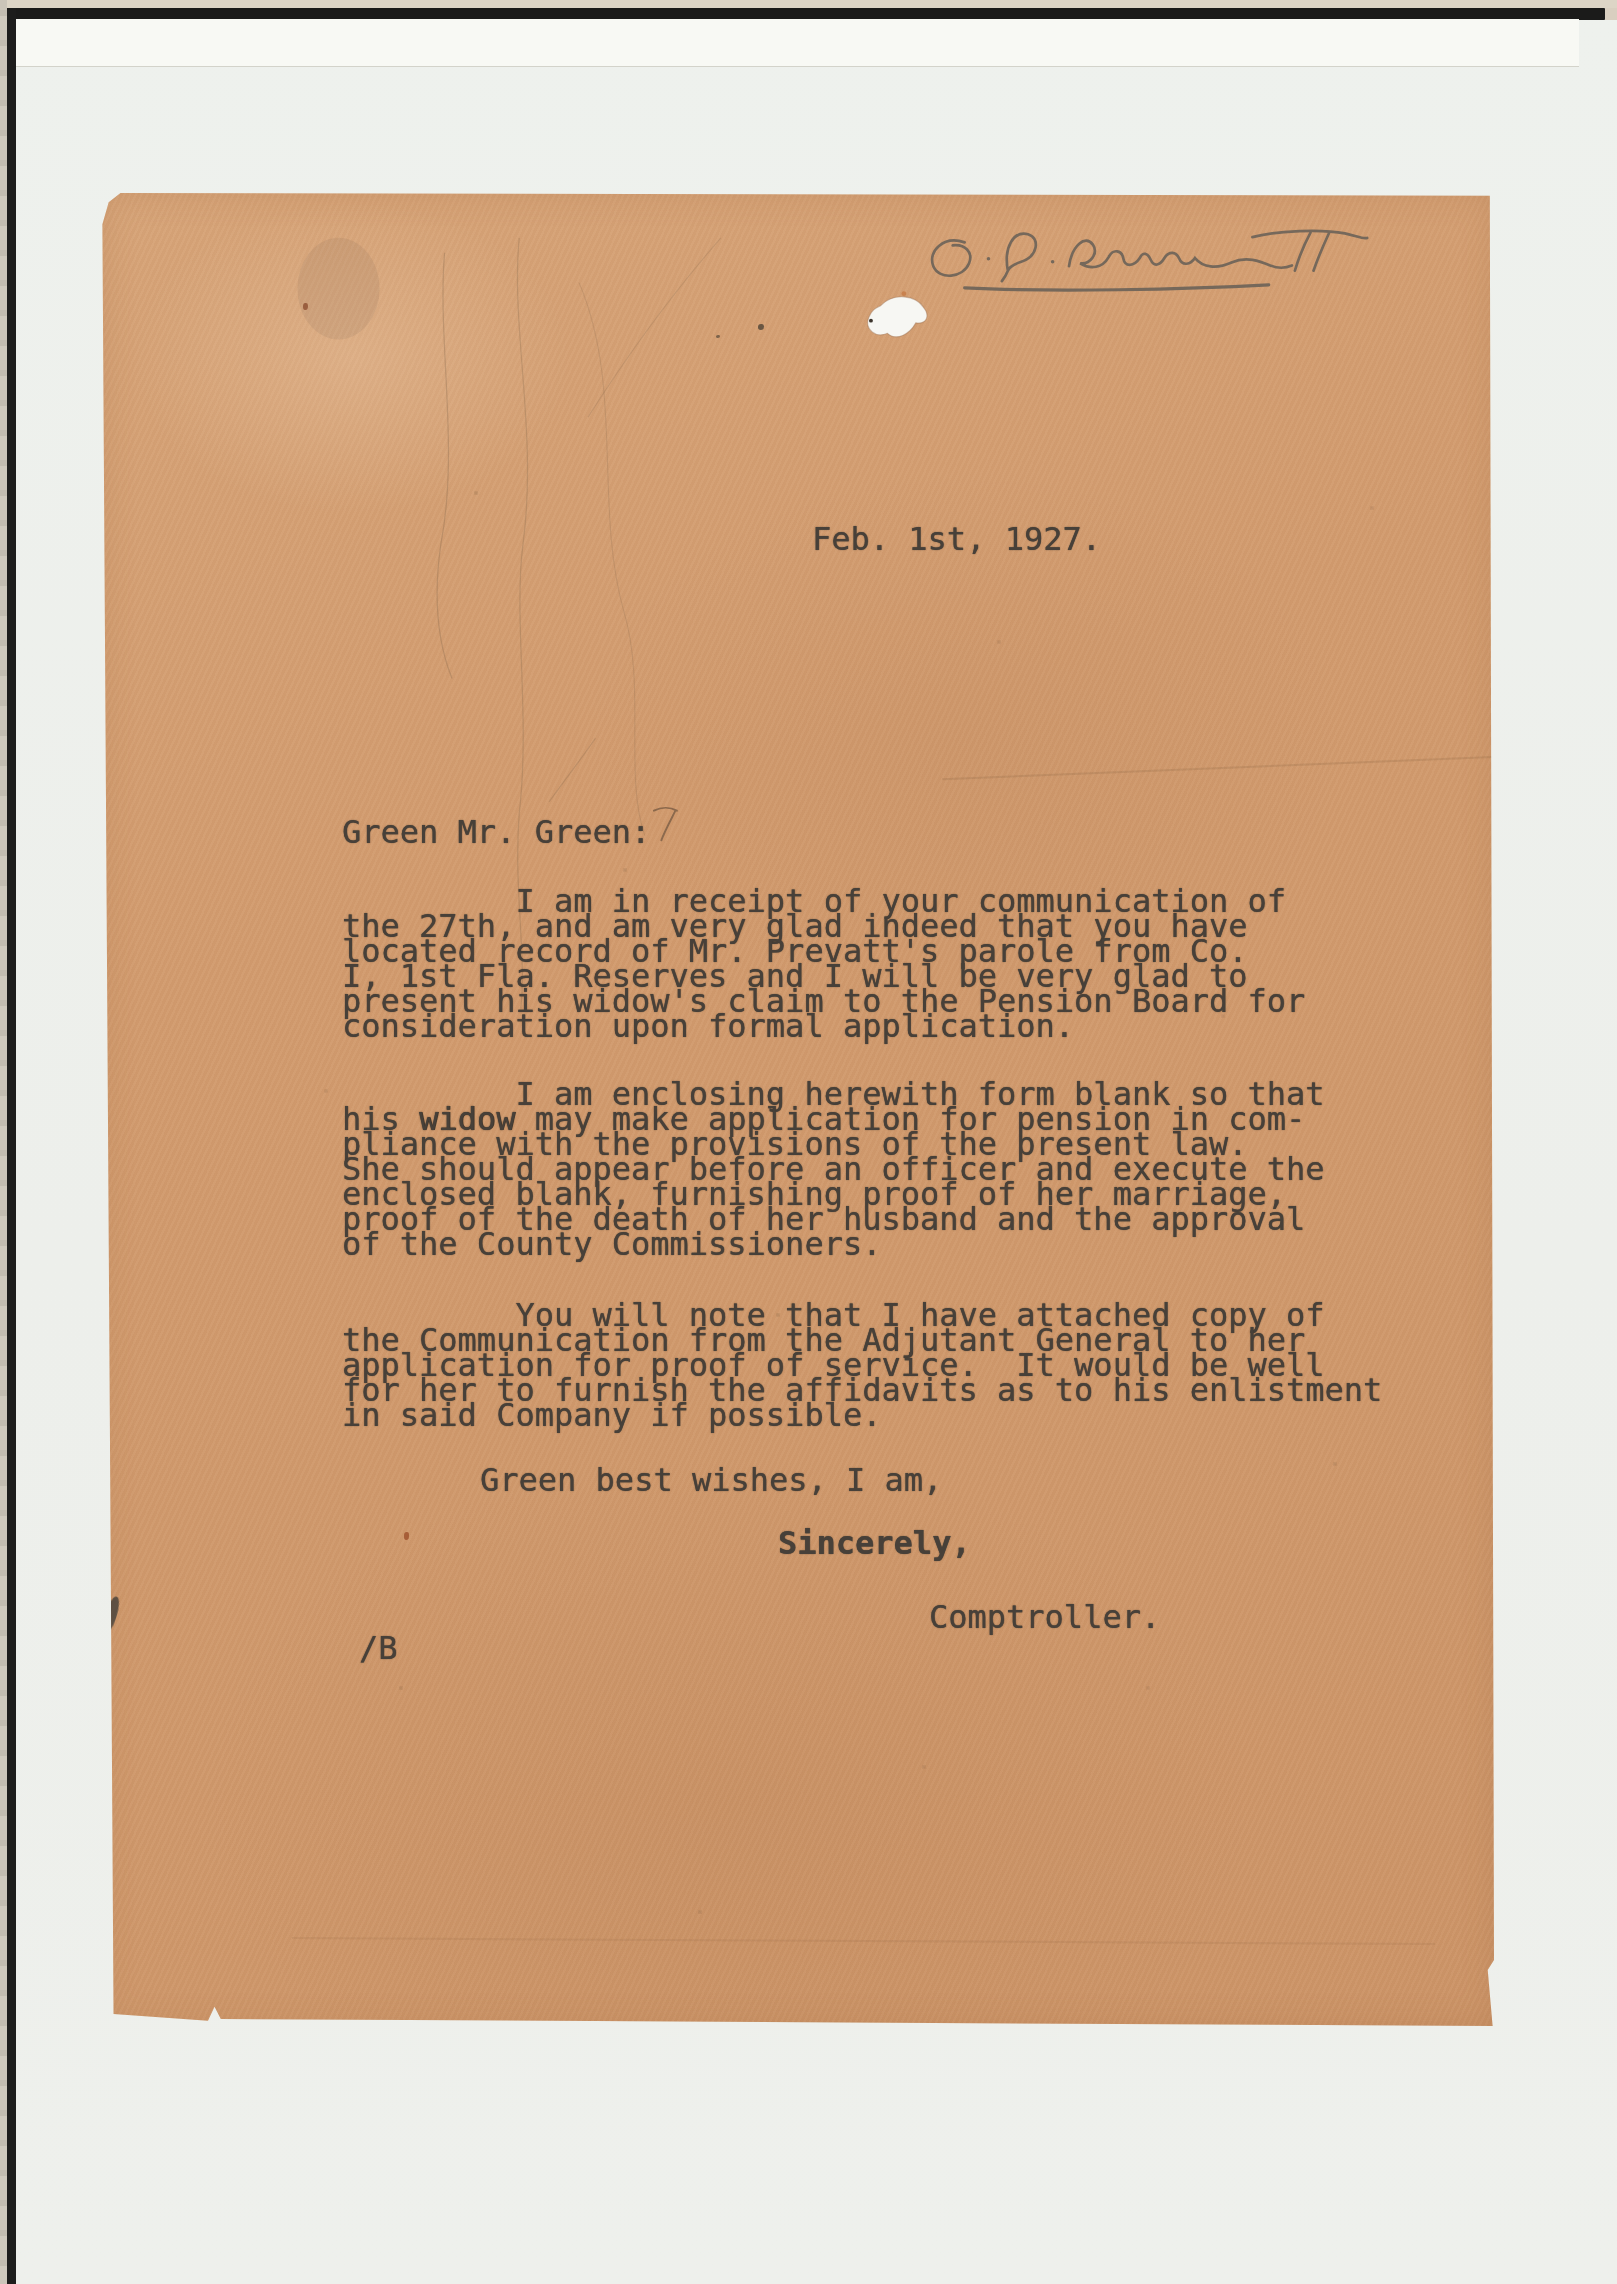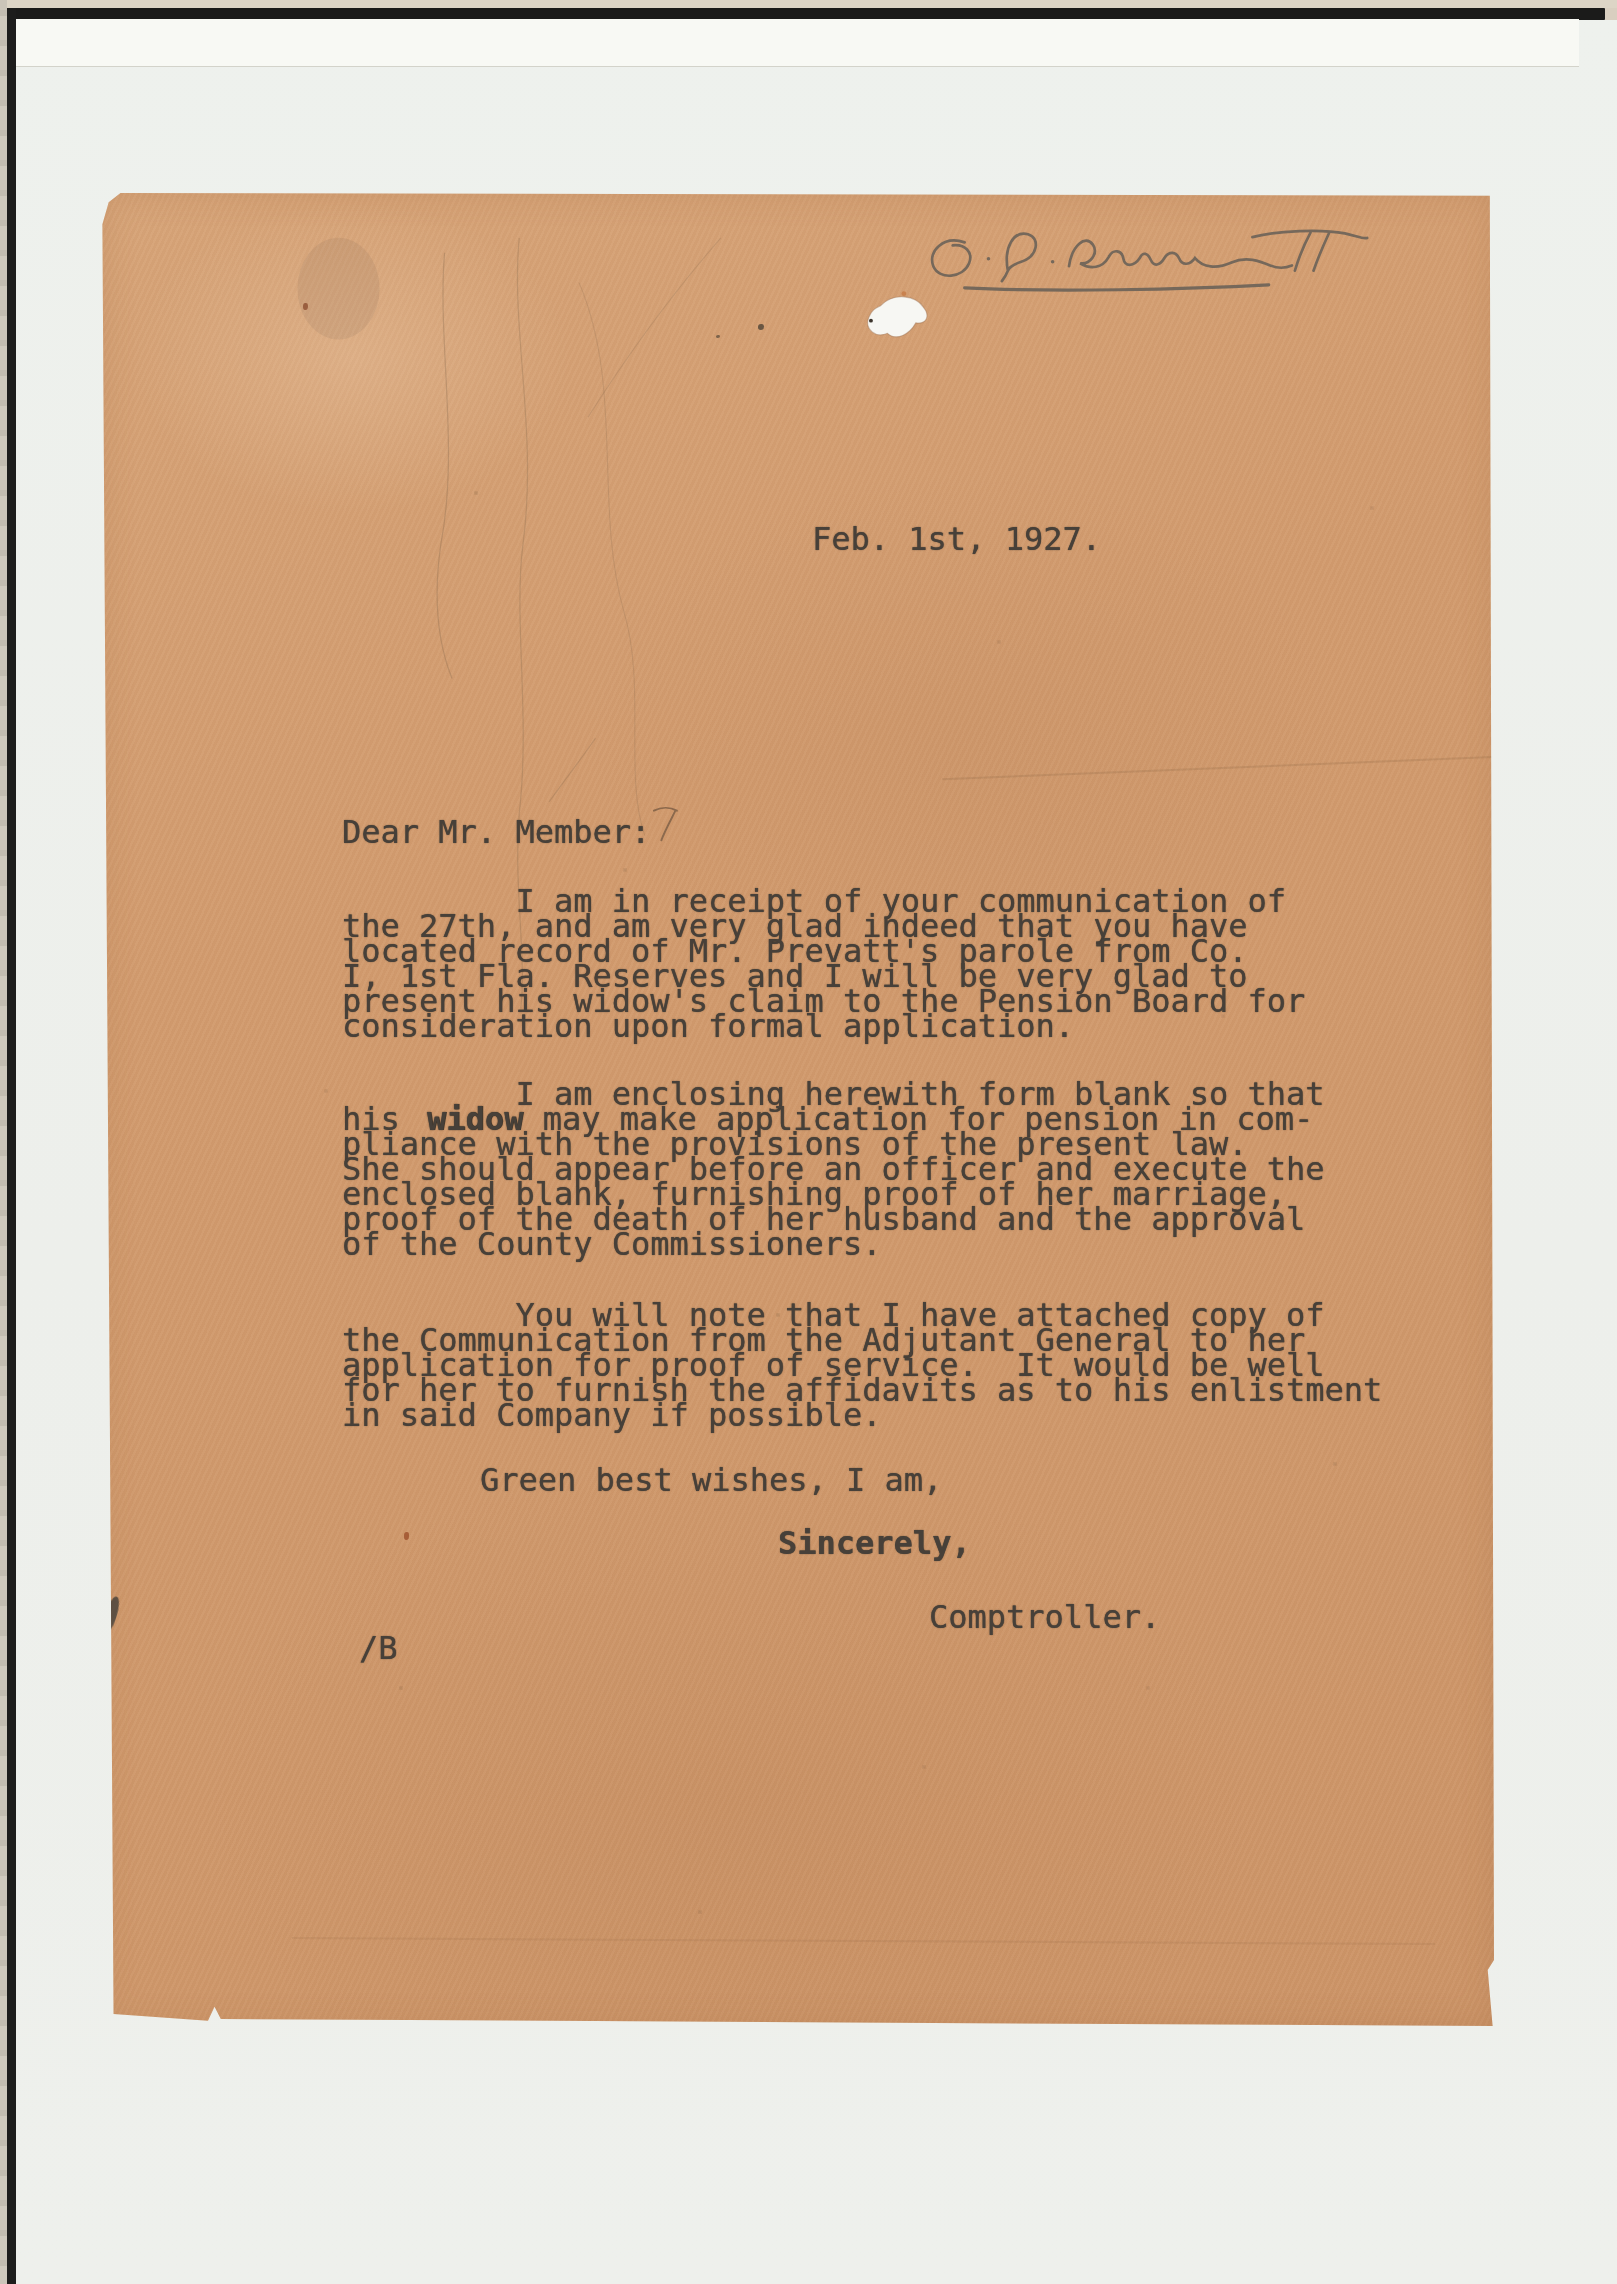--- a/index.html
+++ b/index.html
@@ -26,21 +26,21 @@
       radial-gradient(672px 448px at 45% 88%, rgba(140,85,45,0.08), rgba(140,85,45,0) 80%),
       repeating-linear-gradient(115deg, rgba(255,250,240,0.03) 0 2.2px, rgba(70,40,20,0.018) 2.2px 5.2px),
       linear-gradient(160deg,#d7a478 0%,#d29b6e 35%,#cf986b 70%,#cc9467 100%);
     box-shadow:inset 0 0 34px rgba(150,95,55,0.20), 0 3px 6.7px rgba(60,60,55,0.14);
     clip-path:polygon(1.4% 0%, 99.7% 0.15%, 100% 96.4%, 99.55% 96.95%, 99.9% 100%,
                       8.6% 99.62%, 8.15% 98.95%, 7.68% 99.72%, 0.9% 99.35%, 0.1% 1.7%, 0.55% 0.5%);
   }
   
   .type{position:absolute;color:#474039;font-size:32px;line-height:25px;white-space:pre;
     text-shadow:0 0 1.2px rgba(64,55,45,0.85), 0.4px 0.4px 0 rgba(64,55,45,0.28);}
-  .type b{font-weight:bold;text-shadow:0 0 1.5px rgba(50,42,34,0.95),0.7px 0 0 rgba(50,42,34,0.8);margin-left:8px;}
+  .type b{font-weight:normal;text-shadow:0 0 1.5px rgba(50,42,34,0.95),0.7px 0 0 rgba(50,42,34,0.8);}
   .line{white-space:pre;height:25px;}
   
   .sig-svg{left:817px;top:30px;width:463px;height:82px;}
   .mark7-svg{left:549px;top:611px;width:33px;height:40px;}
   .scratch-svg{left:0;top:0;width:1393px;height:1833px;}
   .hole-svg{left:755px;top:96px;width:86px;height:64px;}
   .smudge{left:4.5px;top:1403px;width:11.2px;height:36px;background:#4a443c;border-radius:45% 55% 40% 60%;
     transform:rotate(18deg);opacity:.85;filter:blur(0.4px);}
   .crease1{left:841px;top:574px;width:557px;height:1.5px;background:rgba(115,80,50,0.16);transform:rotate(-2.3deg);}
   .crease2{left:191px;top:1747px;width:1143px;height:1.5px;background:rgba(115,80,50,0.10);transform:rotate(0.3deg);}
@@ -102,21 +102,21 @@
       <path d="M505,64 C511,44 519,26 526,13"></path>
       <path d="M530,64 C537,44 545,26 551,13"></path>
       <path d="M448,19 C482,10 542,8 572,14 C587,17 597,22 602,20"></path>
       <path d="M62,87 C180,93 360,89 470,83" stroke-width="4.2"></path>
     </g>
   </svg>
 
   <div class="type" style="left:711px;top:334px;">Feb. 1st, 1927.</div>
 
 
-  <div class="type" style="left:241px;top:627px;">Dear Mr. Member:</div>
+  <div class="type" style="left:241px;top:627px;">Green Mr. Green:</div>
 
   <svg class="abs mark7-svg" viewBox="0 0 44 54" aria-label="7">
     <path d="M5,9 C15,4 27,4 36,9 M34,9 C27,23 19,38 15,49" fill="none" stroke="#7b5c43" stroke-width="2.6" stroke-linecap="round" opacity="0.8"></path>
   </svg>
 
   <div class="type" style="left:241px;top:696px;"><div class="line">         I am in receipt of your communication of</div><div class="line">the 27th, and am very glad indeed that you have</div><div class="line">located record of Mr. Prevatt's parole from Co.</div><div class="line">I, 1st Fla. Reserves and I will be very glad to</div><div class="line">present his widow's claim to the Pension Board for</div><div class="line">consideration upon formal application.</div></div>
   <div class="type" style="left:241px;top:889px;"><div class="line">         I am enclosing herewith form blank so that</div><div class="line">his <b>widow</b> may make application for pension in com-</div><div class="line">pliance with the provisions of the present law.</div><div class="line">She should appear before an officer and execute the</div><div class="line">enclosed blank, furnishing proof of her marriage,</div><div class="line">proof of the death of her husband and the approval</div><div class="line">of the County Commissioners.</div></div>
   <div class="type" style="left:241px;top:1110px;"><div class="line">         You will note that I have attached copy of</div><div class="line">the Communication from the Adjutant General to her</div><div class="line">application for proof of service.  It would be well</div><div class="line">for her to furnish the affidavits as to his enlistment</div><div class="line">in said Company if possible.</div></div>
 
   <div class="type" style="left:379px;top:1275px;">Green best wishes, I am,</div>

